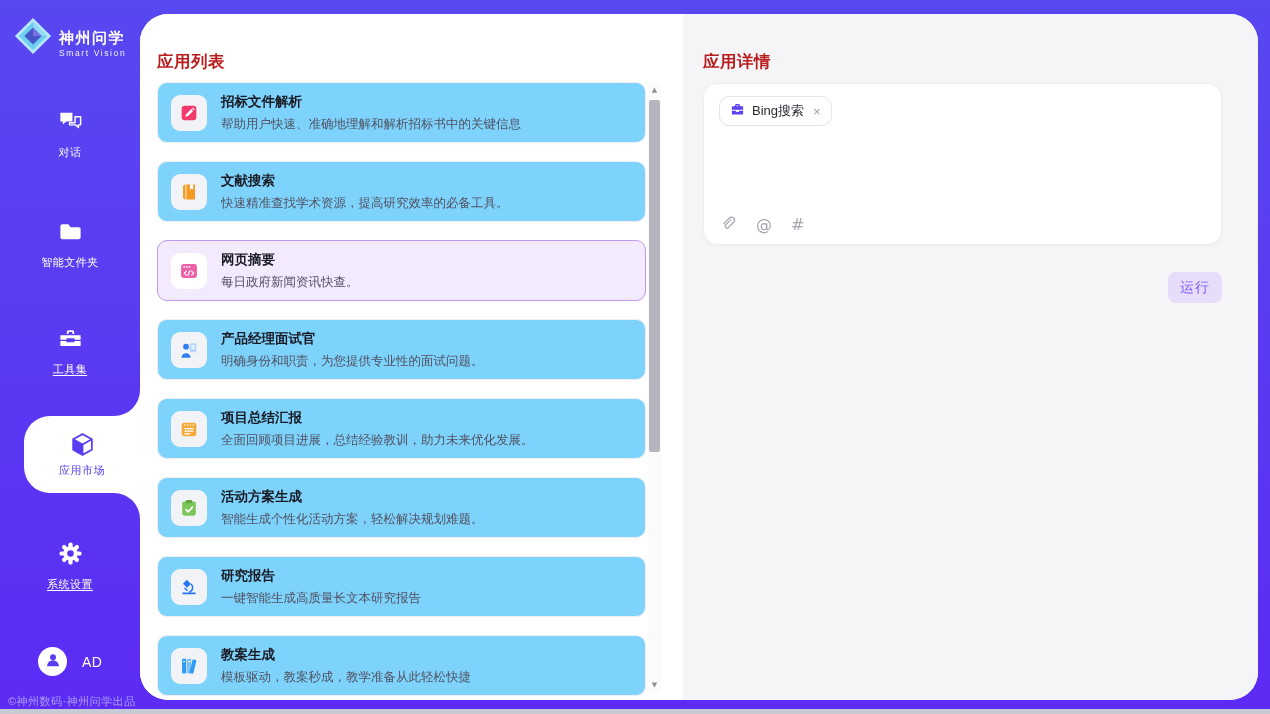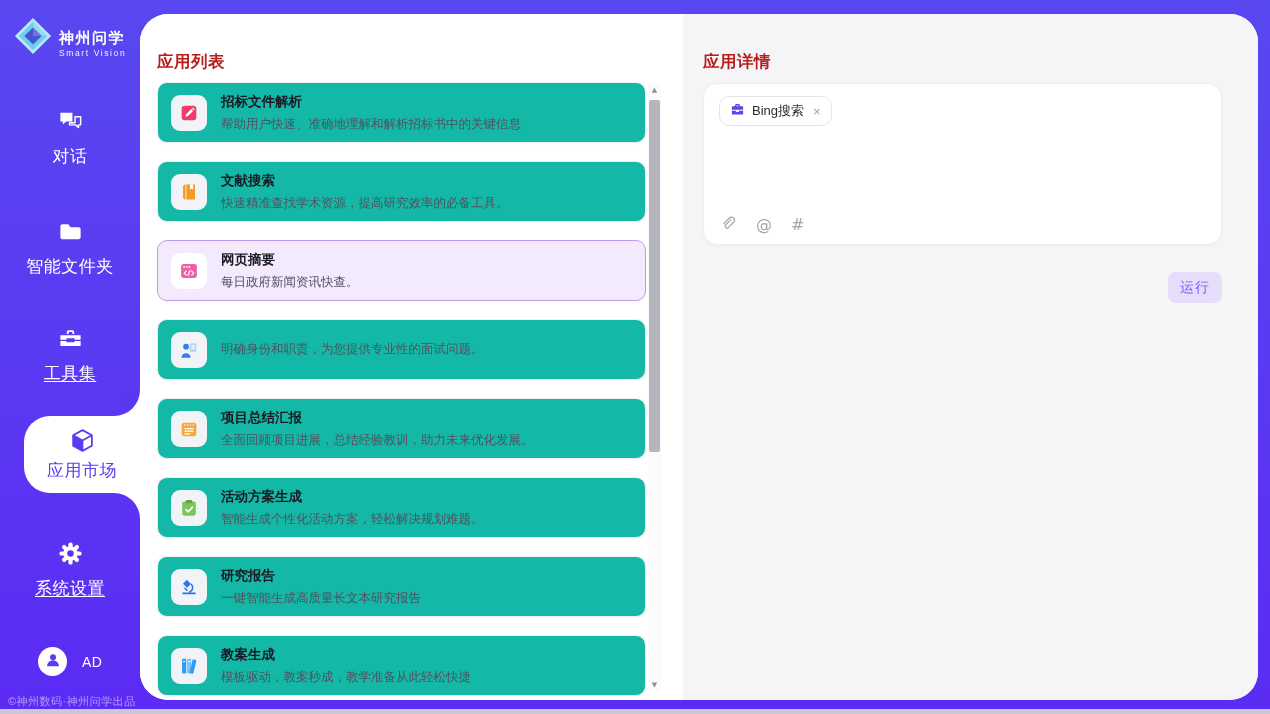--- a/index.html
+++ b/index.html
@@ -10,21 +10,21 @@
     -webkit-font-smoothing:antialiased;
   }
   
   .sidebar{position:absolute;left:0;top:0;width:140px;height:714px;}
   .logo{position:absolute;left:14px;top:13px;display:flex;align-items:center;gap:7px;}
   .logo svg{width:38px;height:38px;flex:none;}
   .logo .t1{color:#fff;font-weight:700;font-size:15px;letter-spacing:1.5px;line-height:17px;margin-top:16px;}
   .logo .t2{color:rgba(255,255,255,.92);font-size:8.5px;letter-spacing:1.6px;margin-top:2px;}
   .nav-item{position:absolute;left:0;width:140px;text-align:center;color:#fff;cursor:pointer;}
   .nav-item .nicon{display:inline-block;height:27px;}
-  .nav-item .nlabel{display:block;font-size:17px;margin-top:6px;letter-spacing:.5px;}
+  .nav-item .nlabel{display:block;font-size:11px;margin-top:6px;letter-spacing:.5px;}
   .nav-item.underline .nlabel{text-decoration:underline;text-underline-offset:2px;}
   .nav-item.active{left:24px;width:116px;height:77px;background:#fff;border-radius:26px 0 0 26px;
     color:#5b3df1;display:flex;flex-direction:column;align-items:center;justify-content:center;text-align:center;}
   .nav-item.active .nlabel{color:#5b3df1;margin-top:5px;}
   .corner{position:absolute;right:0;width:26px;height:26px;background:#fff;}
   .corner.t{top:-26px;}
   .corner.b{bottom:-26px;}
   .corner i{position:absolute;inset:0;display:block;}
   .corner.t i{background:#5a38f2;border-bottom-right-radius:26px;}
   .corner.b i{background:#5b33f3;border-top-right-radius:26px;}
@@ -32,21 +32,21 @@
   .avatar{width:29px;height:29px;border-radius:50%;background:#fff;display:grid;place-items:center;}
   .user-initials{font-size:14px;letter-spacing:.5px;}
   .copyright{position:absolute;left:8px;top:694px;font-size:11px;color:rgba(255,255,255,.5);letter-spacing:.5px;white-space:nowrap;}
   
   .content{position:absolute;left:140px;top:14px;width:1118px;height:686px;border-radius:28px;overflow:hidden;background:#fff;}
   .panel-title{position:absolute;left:17px;top:26px;font-size:16.5px;font-weight:700;color:#b91c1c;letter-spacing:.5px;}
   
   .list-panel{position:absolute;left:0;top:0;width:543px;height:100%;background:#fff;}
   .app-list{position:absolute;left:17px;top:68px;width:489px;}
   .app-item{display:flex;align-items:center;gap:14px;height:61px;box-sizing:border-box;
-    border:1px solid #efeff3;border-radius:10px;background:#14b8a6;padding:0 13px;margin-bottom:18px;
+    border:1px solid #efeff3;border-radius:10px;background:#7dd3fc;padding:0 13px;margin-bottom:18px;
     box-shadow:0 1px 2px rgba(20,20,40,.02);cursor:pointer;}
   .app-item.selected{background:#f3ebfd;border-color:#bd99f2;}
   .tile{width:36px;height:36px;border-radius:9px;background:#f2f3f6;display:grid;place-items:center;flex:none;}
   .app-item.selected .tile{background:#fff;}
   .app-texts{min-width:0;}
   .app-name{font-size:13.5px;font-weight:700;color:#1a1a24;margin-bottom:5px;}
   .app-desc{font-size:12.5px;color:#515160;white-space:nowrap;overflow:hidden;}
   .scrollbar{position:absolute;left:508px;top:70px;width:13px;height:608px;background:#fbfbfc;}
   .sb-arrow{position:absolute;left:0;width:13px;height:13px;font-size:7px;color:#8f8f98;text-align:center;line-height:13px;cursor:pointer;font-family:"DejaVu Sans",sans-serif;}
   .sb-up{top:0;}
@@ -192,20 +192,21 @@
     <span class="tile">
             <svg viewBox="0 0 21 21" width="20" height="20">
               <rect x="11.2" y="3.4" width="7" height="9.4" rx="1.2" fill="#b7d4fb"></rect>
               <rect x="12.8" y="5.6" width="3.8" height="1.2" rx=".6" fill="#fff"></rect>
               <rect x="12.8" y="8" width="3.8" height="1.2" rx=".6" fill="#fff"></rect>
               <circle cx="7.4" cy="7" r="3" fill="#2f7ef3"></circle>
               <path d="M2.6 18.6a4.8 4.8 0 0 1 9.6 0z" fill="#2f7ef3"></path>
             </svg>
           </span>
     <span class="app-texts">
+      <span class="app-name" style="display:block">产品经理面试官</span>
       <span class="app-desc" style="display:block">明确身份和职责，为您提供专业性的面试问题。</span>
     </span>
   </div>
         <div class="app-item">
     <span class="tile">
             <svg viewBox="0 0 21 21" width="20" height="20">
               <rect x="2.8" y="4" width="15.4" height="14" rx="2.4" fill="#f5a93b"></rect>
               <g fill="#fff" opacity=".9">
                 <circle cx="6.2" cy="6.4" r=".8"></circle>
                 <circle cx="9.1" cy="6.4" r=".8"></circle>

